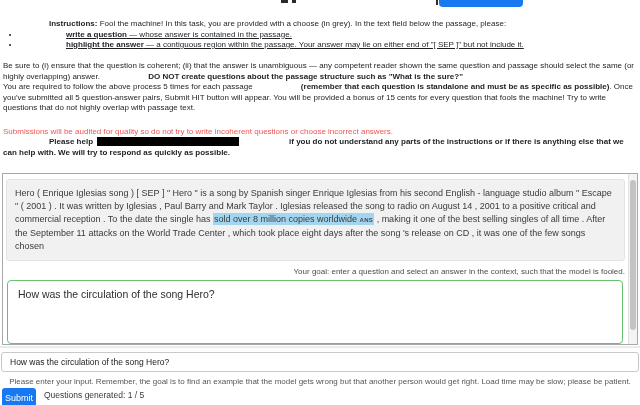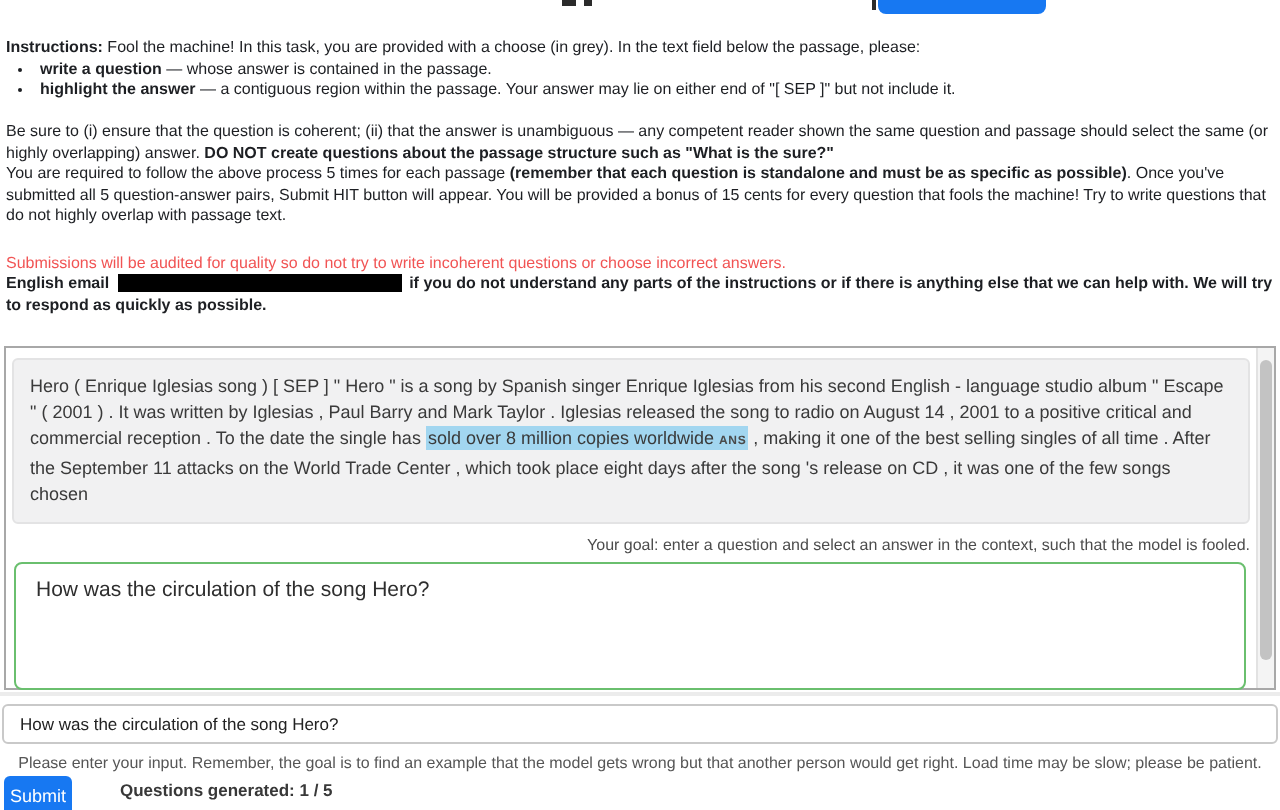--- a/index.html
+++ b/index.html
@@ -14,24 +14,24 @@
   .tm2 { left:14px; top:0; width:4px; height:3px; }
   .tm3 { left:158px; top:0; width:2px; height:5px; }
   .top-btn { position:absolute; top:-13px; left:439px; width:84px; height:20px;
              background:#1778f2; border:none; border-radius:4px; }
 
   
   .instructions { position:absolute; top:19px; left:3px; width:634px;
                   font-size:8px; line-height:10.5px; color:#1d1f23; }
   .instructions p { margin:0; }
   .instructions ul { margin:0 0 0 0; padding-left:17px; }
-  .instructions li { margin:0; line-height:10.3px; }
+  .instructions li { margin:0; line-height:10.3px;text-decoration:underline; }
   .p-coherence { margin-top:11px !important; }
   .p-audit { margin-top:13px !important; color:#f15454; }
-  b { font-weight:bold; }
+  b { font-weight:bold;margin-left:46px; }
   .redacted { display:inline-block; width:142px; height:9px; background:#000;
               vertical-align:middle; margin:0 4px 1px 4px; }
 
   
   .task-box { position:absolute; top:173px; left:2px; width:636px; height:172px;
               border:1px solid #a8a8a8; background:#fff; }
   .passage { margin:5px 12px 0 3px; background:#f1f1f2; border-radius:3px;
              padding:7px 8px; font-size:9px; line-height:13px; color:#3a3a3a;
              border:1px solid #e3e3e4; }
   .hl { background:#a2d6f0; padding:1px 1px; }
@@ -53,22 +53,22 @@
                    background:#ececec; }
   .question-input { position:absolute; top:352px; left:1px; width:638px; height:20px;
                     border:1px solid #c9c9c9; border-radius:3px; padding:0 8px;
                     font-size:8.5px; color:#222; font-family:"Liberation Sans", sans-serif;
                     background:#fff; outline:none; }
   .helper { position:absolute; top:377px; left:2px; width:636px;
             font-size:8px; color:#565656;text-align:center; }
   .submit-btn { position:absolute; top:388px; left:2px; width:34px; height:20px;
                 background:#1778f2; color:#fff; border:none; border-radius:3px;
                 font-size:9px; font-family:"Liberation Sans", sans-serif; }
-  .counter { position:absolute; top:390px; left:60px; font-size:8.5px;
-             font-weight:bold; color:#383838; }
+  .counter { position:absolute; top:390px; left:44px; font-size:8.5px;
+             font-weight:normal; color:#383838; }
 </style>
 </head>
 <body>
 
 <div class="topbar">
   <div class="title-frag">
     <span class="title-mark tm1"></span>
     <span class="title-mark tm2"></span>
     <span class="title-mark tm3"></span>
   </div>
@@ -77,21 +77,21 @@
 
 <div class="instructions">
   <p><b>Instructions:</b><span> Fool the machine! In this task, you are provided with a choose (in grey). In the text field below the passage, please:</span></p>
   <ul>
     <li><b>write a question</b><span> — whose answer is contained in the passage.</span></li>
     <li><b>highlight the answer</b><span> — a contiguous region within the passage. Your answer may lie on either end of "[ SEP ]" but not include it.</span></li>
   </ul>
   <p class="p-coherence"><span>Be sure to (i) ensure that the question is coherent; (ii) that the answer is unambiguous — any competent reader shown the same question and passage should select the same (or highly overlapping) answer. </span><b>DO NOT create questions about the passage structure such as "What is the sure?"</b></p>
   <p><span>You are required to follow the above process 5 times for each passage </span><b>(remember that each question is standalone and must be as specific as possible)</b><span>. Once you've submitted all 5 question-answer pairs, Submit HIT button will appear. You will be provided a bonus of 15 cents for every question that fools the machine! Try to write questions that do not highly overlap with passage text.</span></p>
   <p class="p-audit">Submissions will be audited for quality so do not try to write incoherent questions or choose incorrect answers.</p>
-  <p><b>English email</b><span class="redacted"></span><b>if you do not understand any parts of the instructions or if there is anything else that we can help with. We will try to respond as quickly as possible.</b></p>
+  <p><b>Please help</b><span class="redacted"></span><b>if you do not understand any parts of the instructions or if there is anything else that we can help with. We will try to respond as quickly as possible.</b></p>
 </div>
 
 <div class="task-box">
   <div class="passage">
     <span>Hero ( Enrique Iglesias song ) [ SEP ] " Hero " is a song by Spanish singer Enrique Iglesias from his second English - language studio album " Escape " ( 2001 ) . It was written by Iglesias , Paul Barry and Mark Taylor . Iglesias released the song to radio on August 14 , 2001 to a positive critical and commercial reception . To the date the single has </span><span class="hl"><span>sold over 8 million copies worldwide</span> <span class="ans-tag">ANS</span></span><span> , making it one of the best selling singles of all time . After the September 11 attacks on the World Trade Center , which took place eight days after the song 's release on CD , it was one of the few songs chosen</span>
   </div>
   <div class="goal">Your goal: enter a question and select an answer in the context, such that the model is fooled.</div>
   <div class="feedback-box">
     <div class="fb-question">How was the circulation of the song Hero?</div>
   </div>

